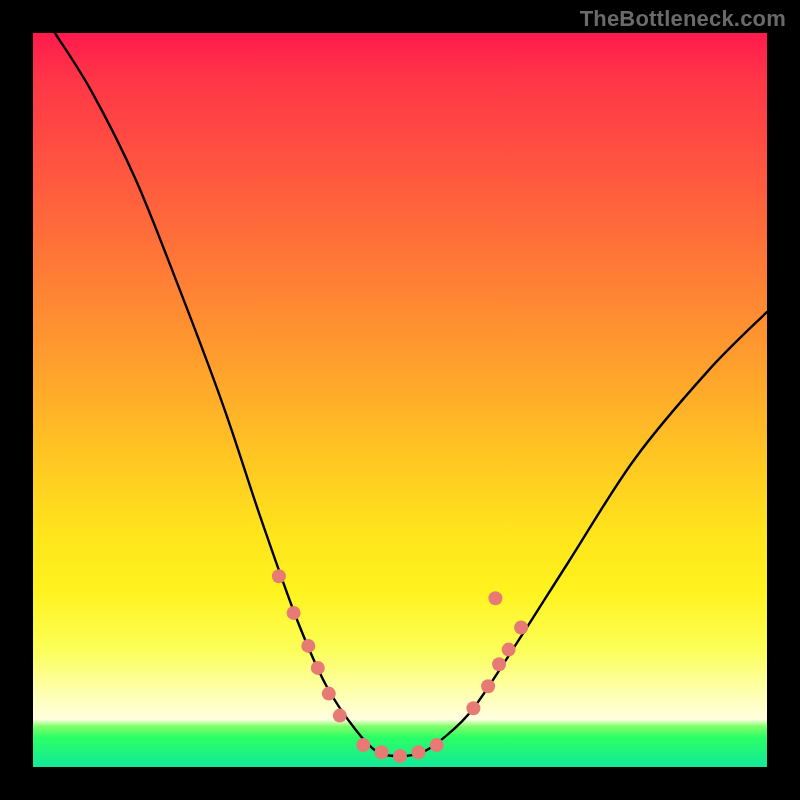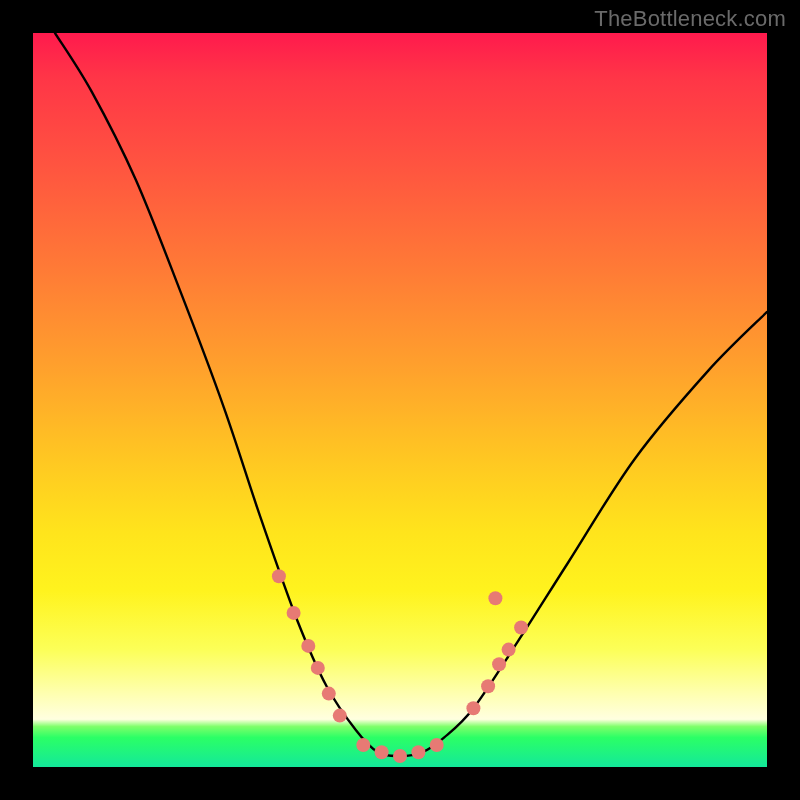--- a/index.html
+++ b/index.html
@@ -50,21 +50,21 @@
   .curve-layer, .marker-layer {
     position: absolute;
     inset: 0;
   }
   .watermark {
     position: absolute;
     top: 6px;
     right: 14px;
     color: #6a6a6a;
     font-size: 22px;
-    font-weight: 400;
+    font-weight: 700;
     letter-spacing: 0.2px;
     user-select: none;
   }
 </style>
 </head>
 <body>
 
 <div class="stage">
   <div class="watermark">TheBottleneck.com</div>
 

